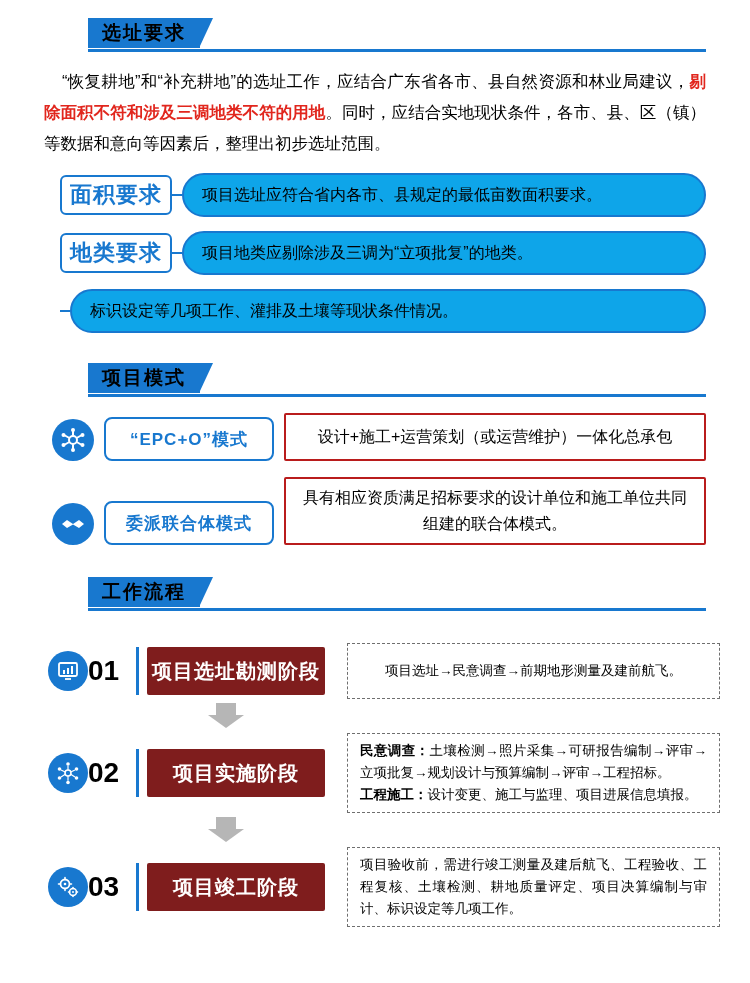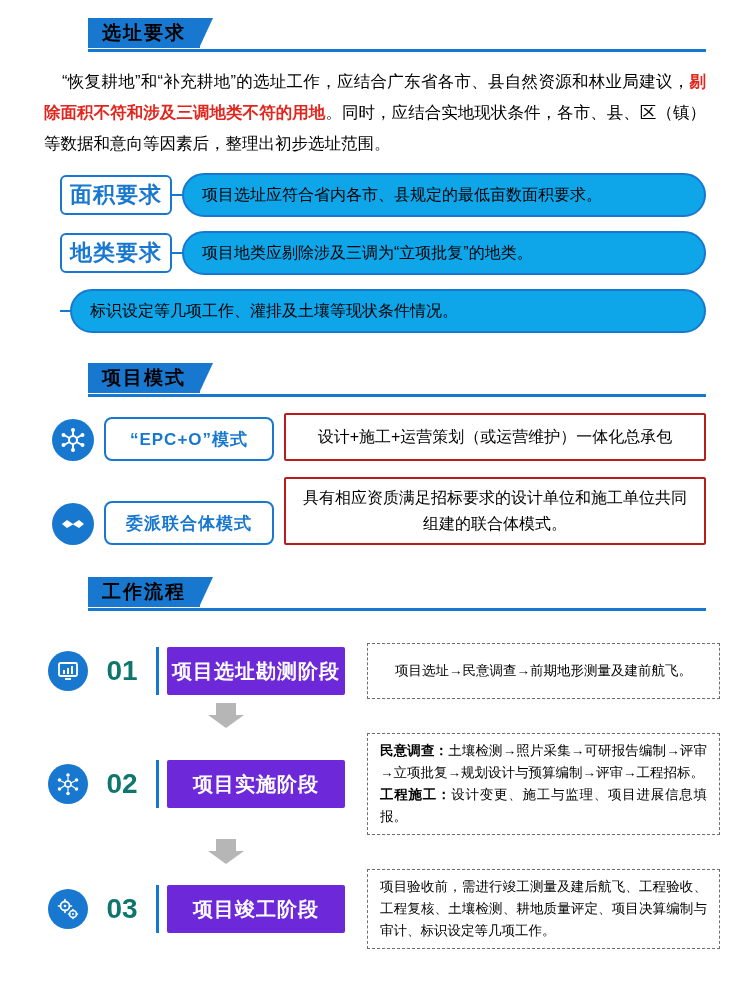--- a/index.html
+++ b/index.html
@@ -161,39 +161,39 @@
     flex: 0 0 auto;
     width: 40px; height: 40px;
     border-radius: 50%;
     background: #1878cf;
     color: #fff;
     display: flex; align-items: center; justify-content: center;
     margin-left: 18px;
   }
   .flow-num {
     flex: 0 0 auto;
-    width: 68px;
-    text-align: center;
-    color: #0f766e;
+    width: 48px;
+    text-align: left;
+    color: #000000;
     font-size: 28px;
     font-weight: bold;
     letter-spacing: 0px;
   }
   .flow-bar {
     flex: 0 0 auto;
     width: 3px;
     height: 48px;
     background: #1878cf;
     margin-right: 8px;
   }
   .flow-btn {
     flex: 0 0 auto;
     width: 178px;
     height: 48px;
-    background: #6d28d9;
+    background: #7f1d1d;
     color: #fff;
     font-size: 20px;
     font-weight: bold;
     letter-spacing: 1px;
     display: flex; align-items: center; justify-content: center;
     border-radius: 2px;
   }
   .flow-desc {
     flex: 1 1 auto;
     margin-left: 22px;

